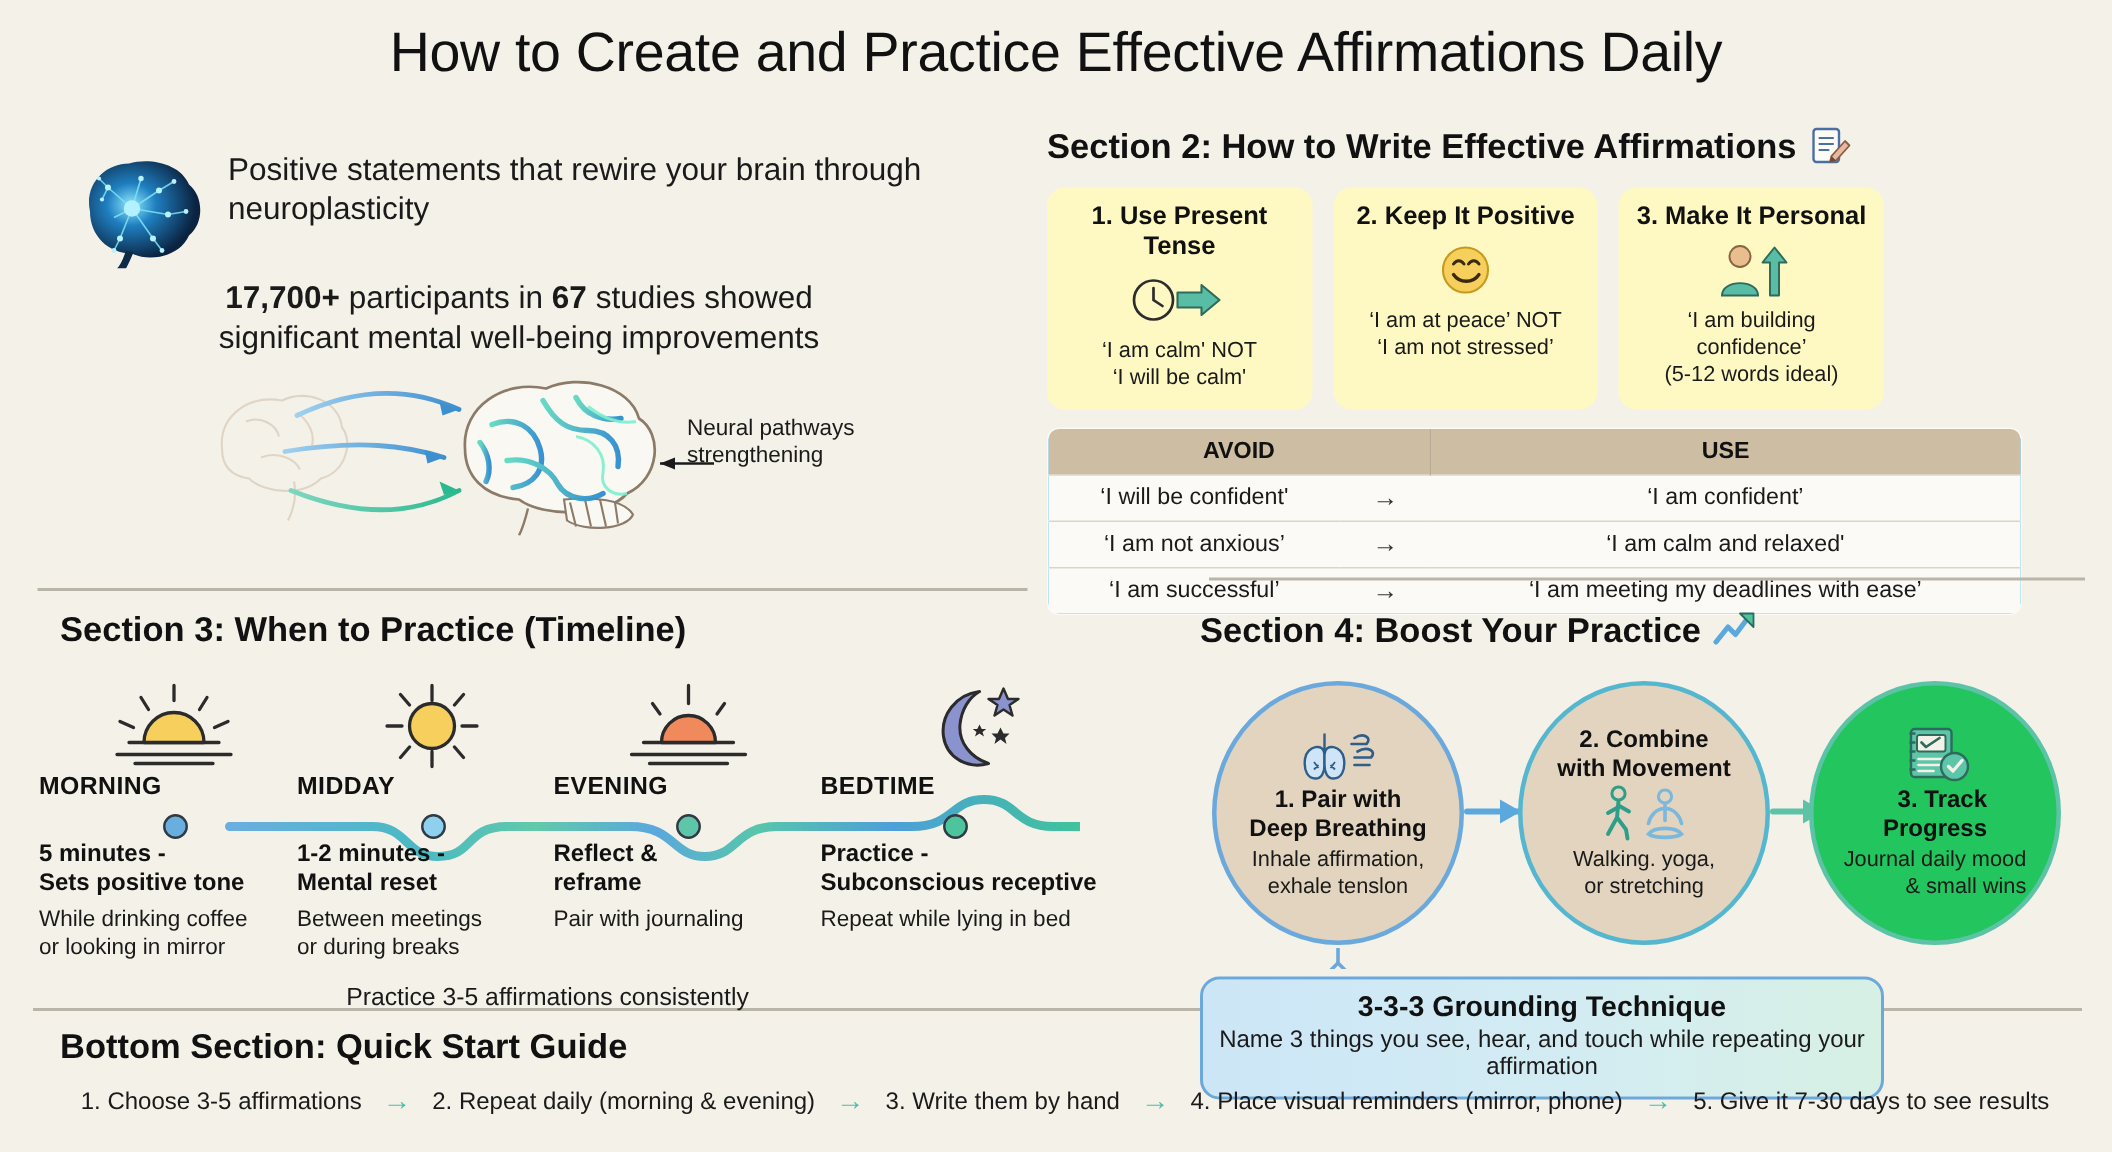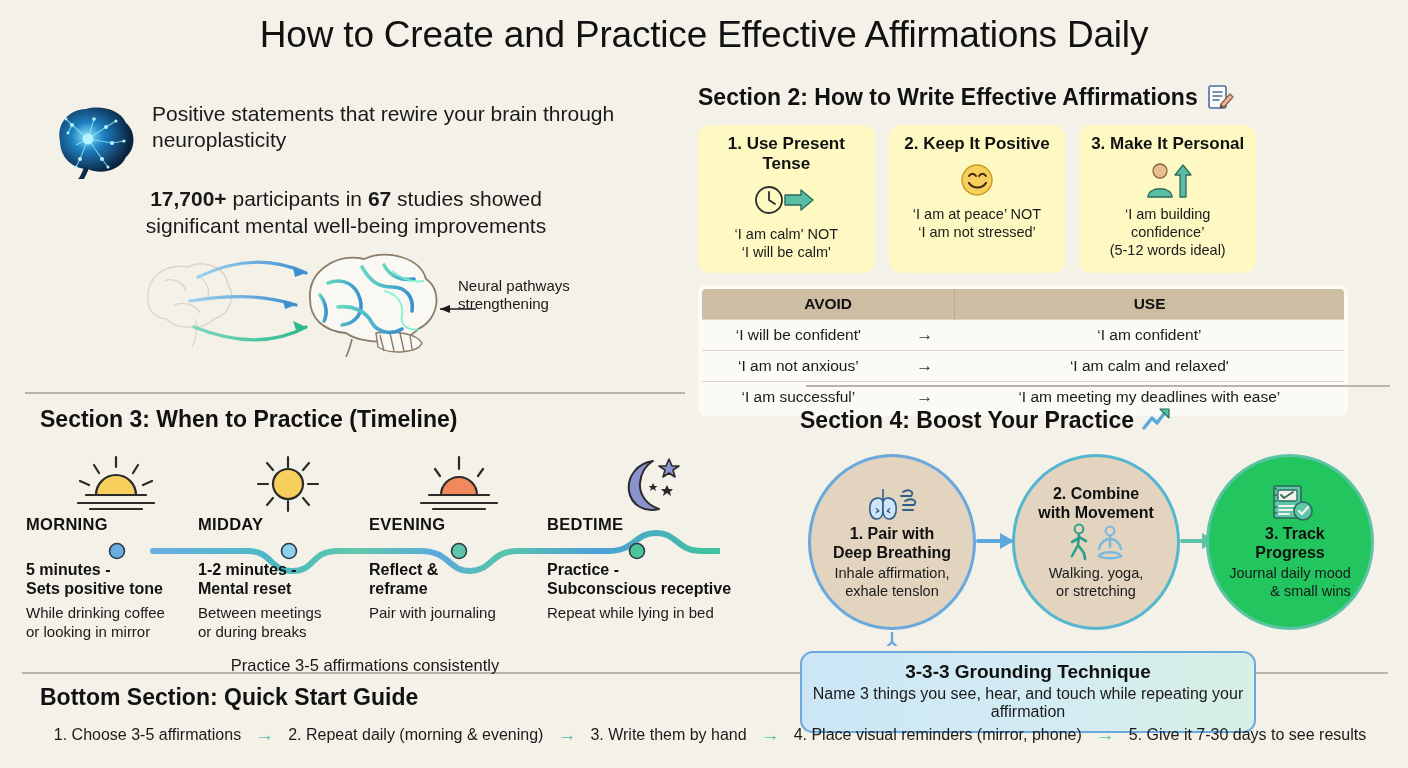--- a/index.html
+++ b/index.html
@@ -55,21 +55,21 @@
   .rule-cards{display:flex;gap:14px;margin-top:14px;}
   .rule-card{
     flex:1;background:#fef9c3;border-radius:12px;
     padding:9px 8px 12px;text-align:center;
   }
   .rule-card .rc-title{font-size:17px;font-weight:bold;margin-bottom:4px;color:#111;}
   .rule-card .rc-icon{height:44px;display:flex;align-items:center;justify-content:center;}
   .rule-card .rc-text{font-size:14.5px;line-height:18px;color:#1a1a1a;margin-top:3px;}
 
   .cmp-table{
-    margin-top:12px;width:650px;border:4px solid #0ea5e9;
+    margin-top:12px;width:650px;border:1px solid #0ea5e9;
     border-radius:8px;overflow:hidden;background:#fbfaf6;
     border-collapse:collapse;
   }
   .cmp-table th{
     background:#cdbda3;font-size:15.5px;font-weight:bold;
     padding:6px 4px;color:#111;
   }
   .cmp-table th:first-child{border-right:1px solid #b9ac96;}
   .cmp-table td{
     font-size:15.5px;padding:5px 4px;text-align:center;color:#1a1a1a;

